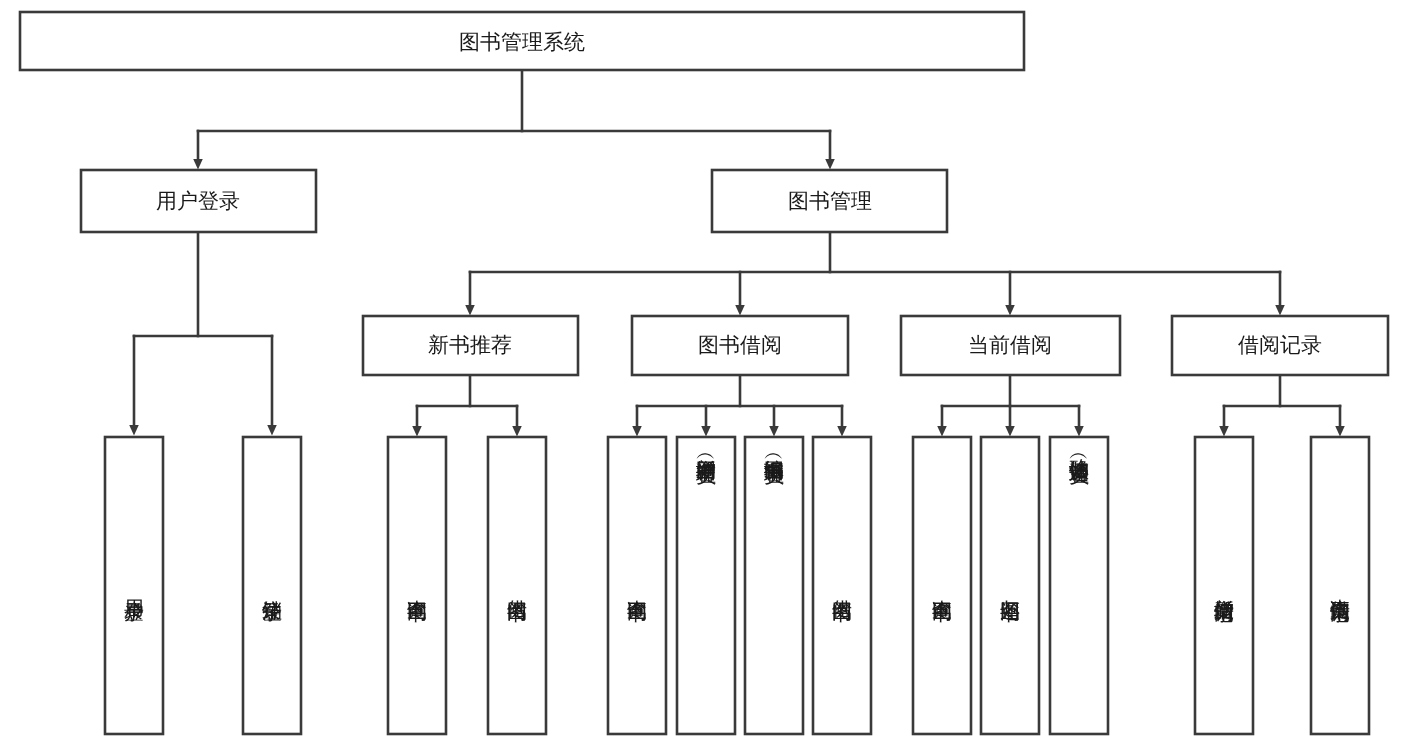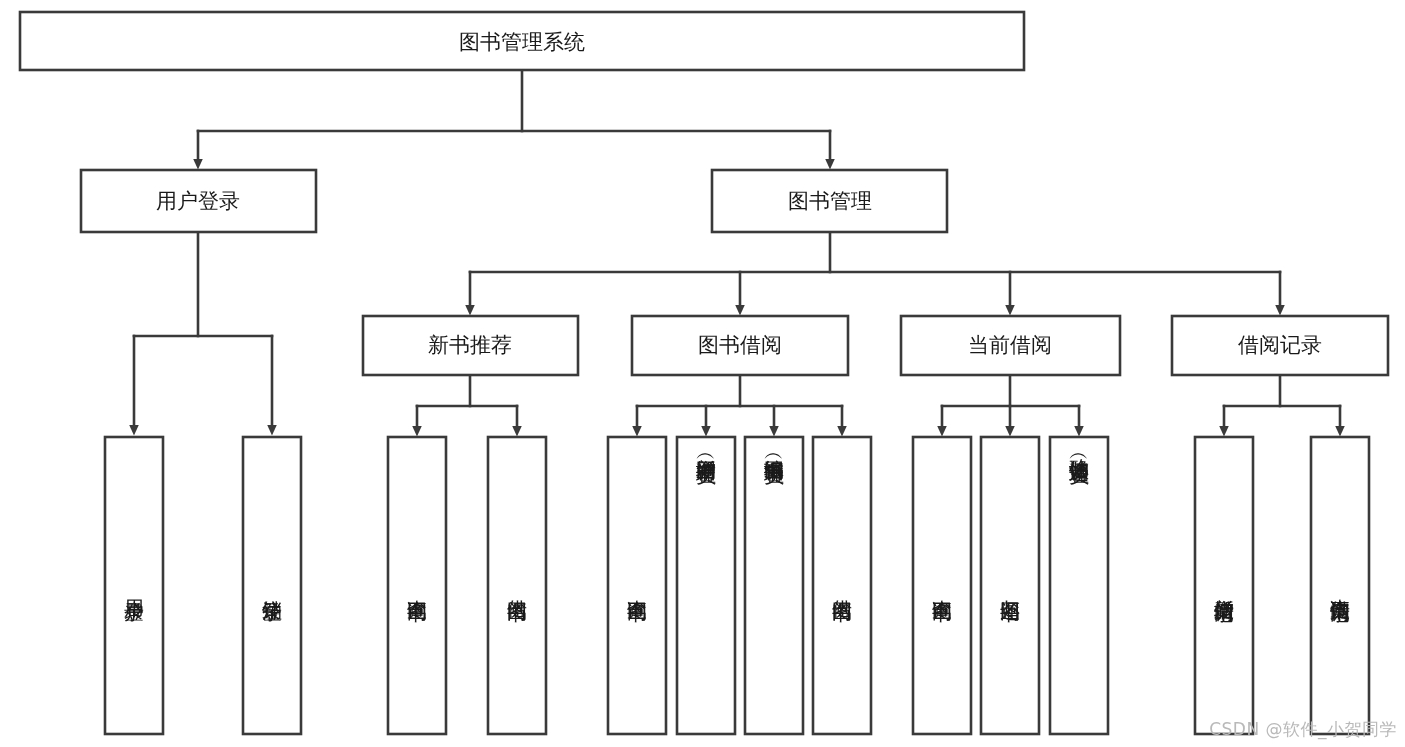--- a/index.html
+++ b/index.html
@@ -241,14 +241,13 @@
     <span class="v-label" style="margin-top:6px;">确认归还（管理员）</span>
   </div>
 
   <div class="v-label-wrap" style="left:1195px;top:437px;width:58px;height:297px;">
     <span class="v-label">新增借阅记录</span>
   </div>
   <div class="v-label-wrap" style="left:1311px;top:437px;width:58px;height:297px;">
     <span class="v-label">查询借阅记录</span>
   </div>
 
-  <div class="watermark">CSDN @软件_小贺同学</div>
 </div>
 
 </body></html>

